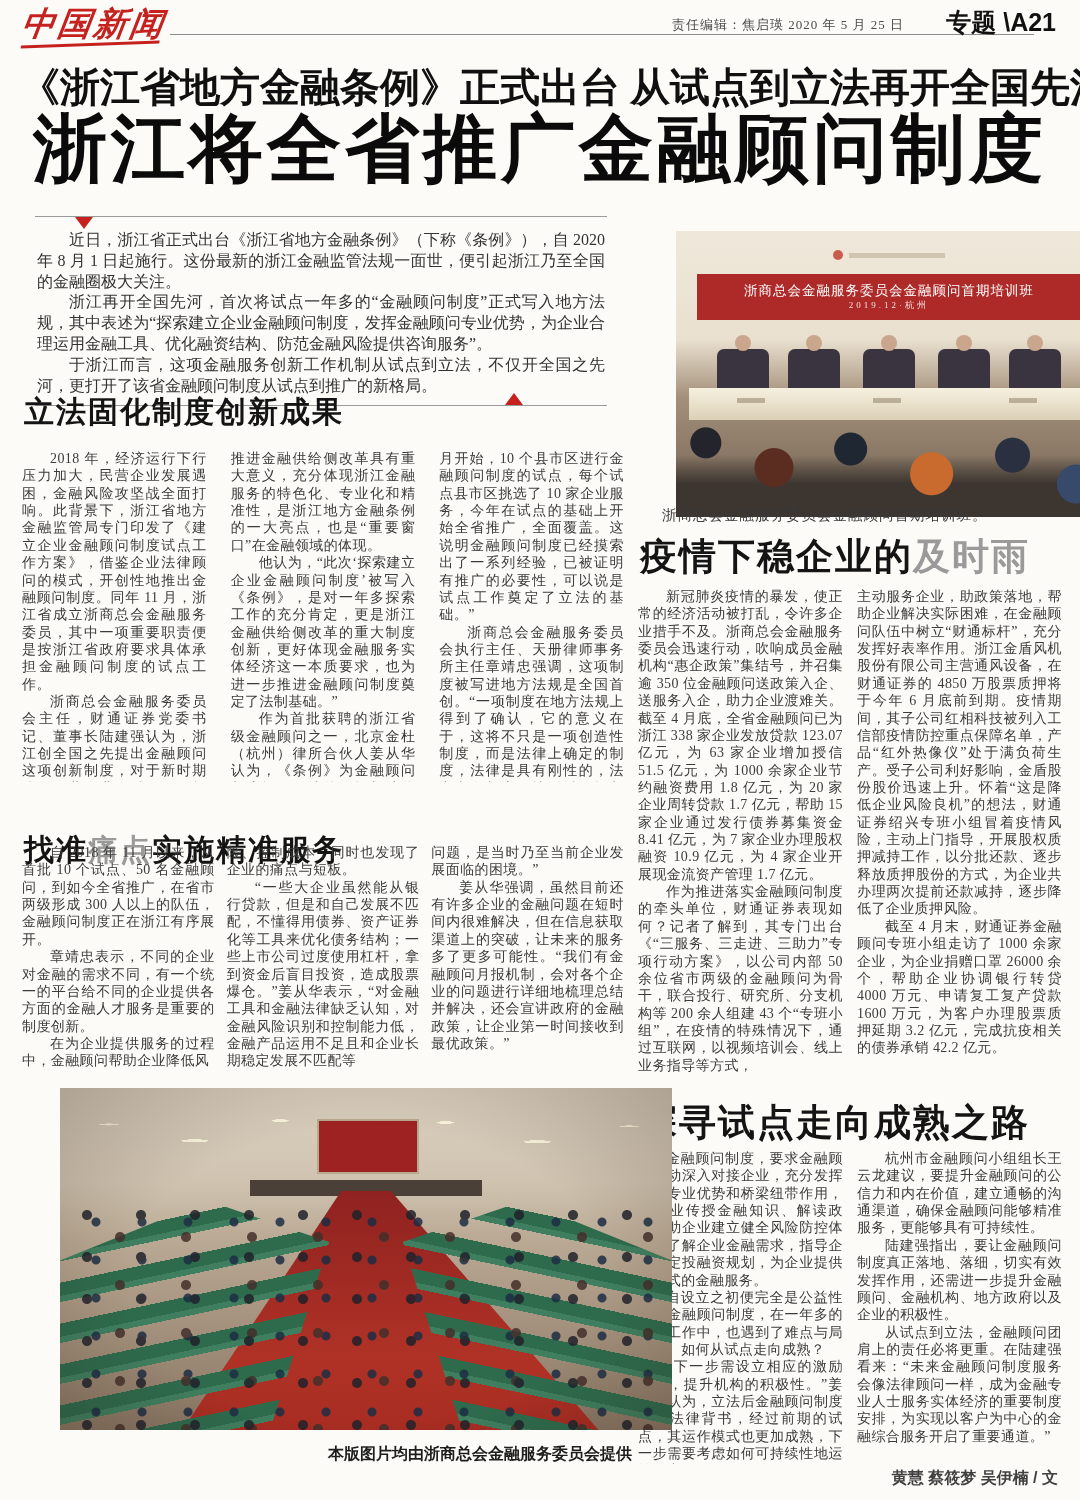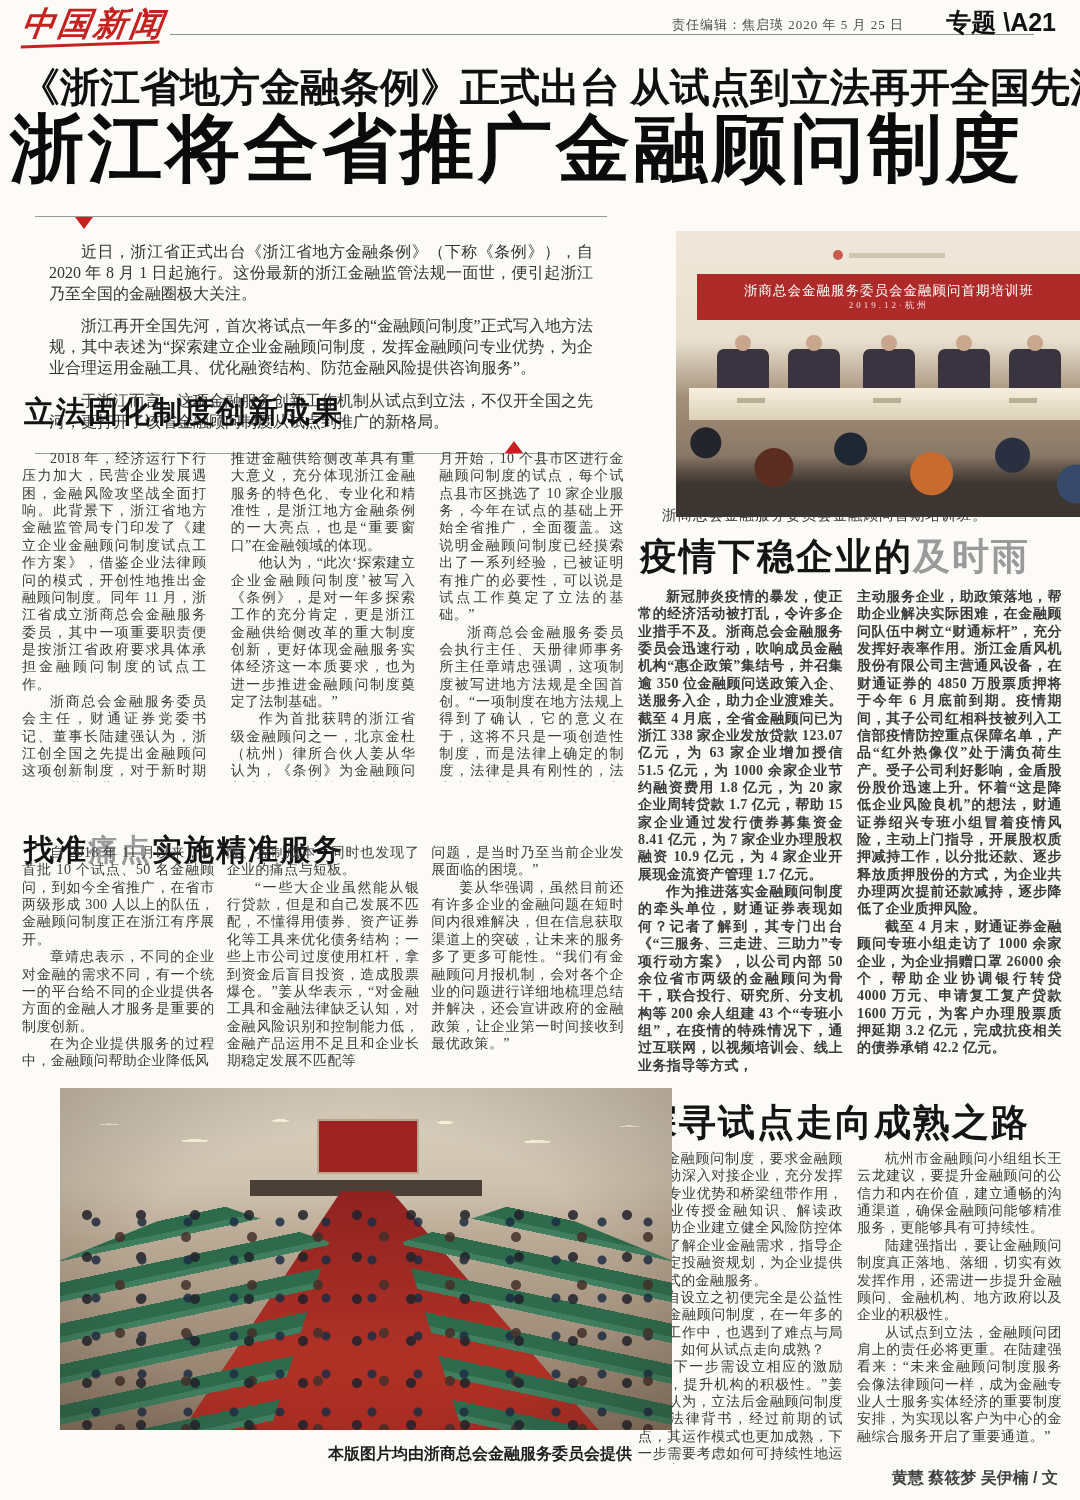--- a/index.html
+++ b/index.html
@@ -12,47 +12,47 @@
   .logo::after{content:"";position:absolute;left:2px;bottom:-4px;width:96%;height:3px;
         background:#c5221f;transform:rotate(-2deg);}
   .header-rule{position:absolute;left:170px;right:46px;top:34px;height:1px;background:#8d8d8d;}
   .editor{position:absolute;right:176px;top:16px;font-size:13px;color:#4a4a4a;letter-spacing:1px;}
   .section-label{position:absolute;right:24px;top:6px;font-size:25px;font-weight:bold;
         font-family:"Liberation Sans","DejaVu Sans",sans-serif;color:#111;}
 
   
   .kicker{position:absolute;top:60px;left:20px;right:20px;text-align:center;font-size:40px;
         font-weight:900;color:#101010;letter-spacing:0px;white-space:nowrap;}
-  .main-title{position:absolute;top:100px;left:10px;right:10px;margin:0;text-align:left;
+  .main-title{position:absolute;top:100px;left:10px;right:10px;margin:0;text-align:center;
         font-size:74px;font-weight:900;color:#0b0b0b;letter-spacing:4px;white-space:nowrap;}
 
   
   .lead{position:absolute;left:35px;top:216px;width:572px;}
   .lead .rule{position:relative;height:1px;background:#9a9a9a;}
   .tri-down{position:absolute;left:40px;top:1px;width:0;height:0;
         border-left:9px solid transparent;border-right:9px solid transparent;border-top:12px solid #c5221f;}
   .tri-up{position:absolute;right:84px;bottom:1px;width:0;height:0;
         border-left:9px solid transparent;border-right:9px solid transparent;border-bottom:12px solid #c5221f;}
   .lead-text{padding:13px 2px 9px;font-size:16px;line-height:1.3;color:#333;}
-  .lead-text p{margin:12px;text-indent:2em;text-align:justify;}
+  .lead-text p{margin:0;text-indent:2em;text-align:justify;}
 
   
   .sec-title{position:absolute;margin:0;font-size:30px;font-weight:900;color:#141414;
         letter-spacing:2px;white-space:nowrap;}
   .sec-title .accent{color:#9a9a9a;}
   #s1-title{left:24px;top:392px;}
   #s2-title{left:640px;top:532px;font-size:37px;}
   #s3-title{left:24px;top:830px;}
   #s4-title{left:640px;top:1098px;font-size:37px;}
 
   
   .cols{position:absolute;display:flex;}
   #s1-cols{left:22px;top:450px;width:602px;height:332px;gap:24px;}
   #s3-cols{left:22px;top:844px;width:602px;height:224px;gap:12px;}
-  #s2-cols{left:638px;top:588px;width:424px;height:498px;gap:14px;font-weight:bold;}
+  #s2-cols{left:638px;top:588px;width:424px;height:498px;gap:14px;}
   #s4-cols{left:638px;top:1150px;width:424px;height:314px;gap:14px;}
   .col{flex:1;overflow:hidden;}
   .col p{margin:0;font-size:14px;line-height:1.24;letter-spacing:0.4px;color:#3b3b3b;
         text-indent:2em;text-align:justify;}
   .col p.cont{text-indent:0;}
   p:empty{display:none;}
 
   
   .caption{font-size:14.5px;color:#3a3a3a;letter-spacing:1px;}
   #cap1{position:absolute;left:662px;top:506px;width:398px;}

